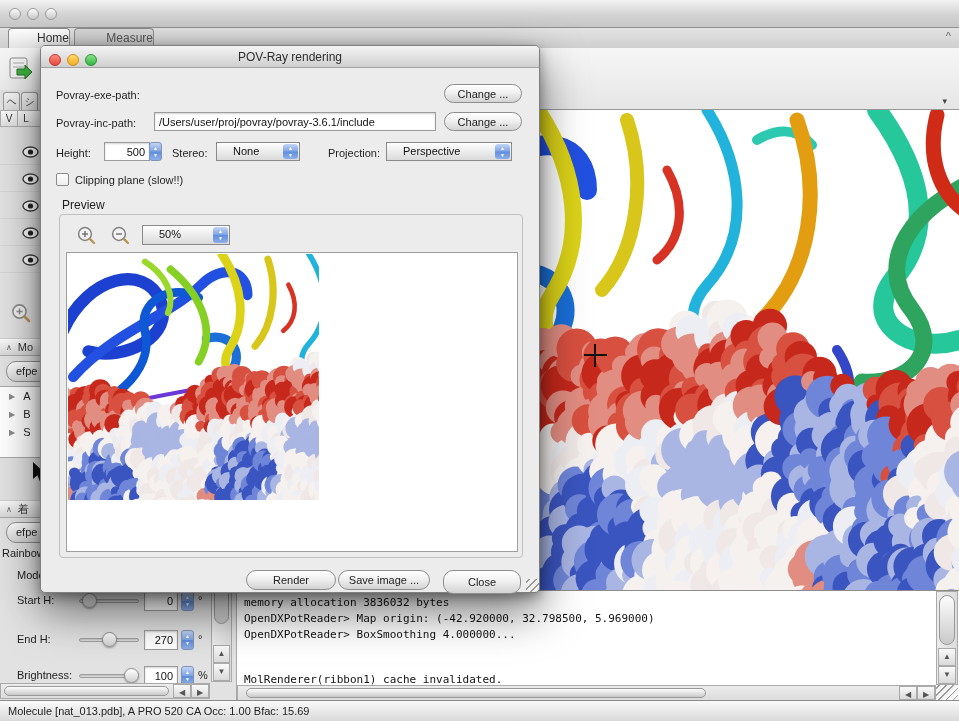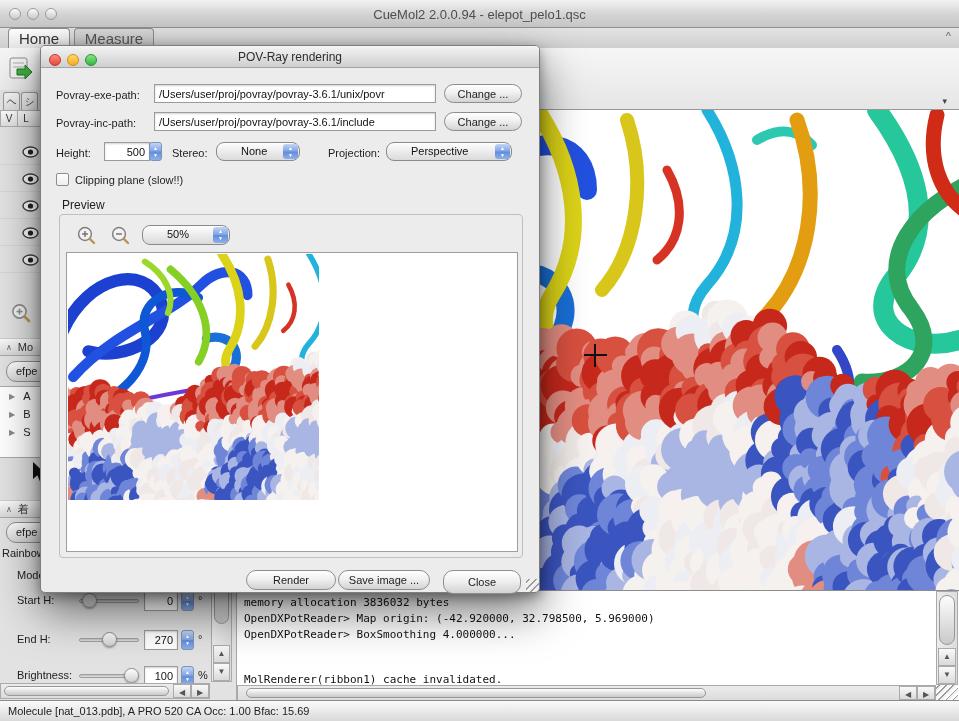--- a/index.html
+++ b/index.html
@@ -10,21 +10,21 @@
   
   .titlebar { left:0; top:0; width:959px; height:28px;
     background:linear-gradient(#f2f2f2,#d3d3d3 55%,#c7c7c7);
     border-bottom:1px solid #8f8f8f; }
   .light { width:12px; height:12px; border-radius:50%; top:8px; }
   .light-inactive { background:linear-gradient(#fbfbfb,#c9c9c9); border:1px solid #9b9b9b; }
   .win-title { top:7px; left:0; width:959px; text-align:center; font-size:13px; color:#4f4f4f; }
 
   .tabrow { left:0; top:28px; width:959px; height:20px; background:linear-gradient(#e3e3e3,#cfcfcf); }
   .tab { height:20px; border:1px solid #8d8d8d; border-bottom:none; border-radius:4px 4px 0 0;
-    font-size:15px; color:#333; text-align:center; line-height:19px; }
+    font-size:12px; color:#333; text-align:right; line-height:19px; }
   .tab-active { background:linear-gradient(#fdfdfd,#e6e6e6); }
   .tab-idle { background:linear-gradient(#d9d9d9,#c3c3c3); color:#555; }
 
   .ribbonbar { left:0; top:48px; width:959px; height:62px;
     background:linear-gradient(#f6f6f6,#e6e6e6); border-bottom:1px solid #989898; }
 
   
   .leftpanel { left:0; top:90px; width:237px; height:610px; background:#e2e2e2; border-right:1px solid #a8a8a8; }
   .minitab { top:2px; height:18px; width:17px; border:1px solid #9a9a9a; border-bottom:none;
     border-radius:3px 3px 0 0; background:linear-gradient(#f6f6f6,#dcdcdc); font-size:10px; color:#444;
@@ -77,37 +77,36 @@
     border:1px solid #7e7e7e; border-radius:5px; box-shadow:0 18px 45px rgba(0,0,0,.55), 0 4px 12px rgba(0,0,0,.35); z-index:50; }
   .dlg-titlebar { left:0; top:0; width:498px; height:22px; border-radius:4px 4px 0 0;
     background:linear-gradient(#f4f4f4,#cfcfcf); border-bottom:1px solid #a3a3a3; }
   .dlg-title { top:4px; left:0; width:498px; text-align:center; font-size:12px; color:#2e2e2e; }
   .l-close { background:linear-gradient(#ff8a7f,#e6493c); border:1px solid #c1352b; }
   .l-min { background:linear-gradient(#ffd96a,#f5ac22); border:1px solid #cf8d1c; }
   .l-zoom { background:linear-gradient(#8fe088,#2fb840); border:1px solid #2a9334; }
   .dlabel { font-size:11px; color:#1e1e1e; }
   .aqua-btn { border:1px solid #8e8e8e; border-radius:10px;
     background:linear-gradient(#ffffff,#f0f0f0 45%,#d3d3d3); font-size:11px; color:#222; text-align:center; }
-  .select { border:1px solid #8a8a8a; border-radius:8px; background:linear-gradient(#fefefe,#dadada);
-    font-size:11px; color:#111; line-height:17px; padding-left:24px; }
+  .select { border:1px solid #8a8a8a; border-radius:0; background:linear-gradient(#fefefe,#dadada);
+    font-size:11px; color:#111; line-height:17px; padding-left:16px; }
   .sel-cap { position:absolute; right:1px; top:1px; bottom:1px; width:15px; border-radius:3px; color:#fff;
     background:linear-gradient(#c3d5f4,#80a4e4 48%,#5f8ddd 52%,#8fb0e8);
     display:flex; flex-direction:column; align-items:center; justify-content:center; font-size:5px; line-height:5px; gap:2px; }
   .checkbox { width:13px; height:13px; border:1px solid #8c8c8c; border-radius:2px; background:linear-gradient(#fff,#ededed); }
   .groupbox { border:1px solid #c0c0c0; border-radius:4px; }
   .pv-area { background:#fff; border:1px solid #9e9e9e; }
 </style>
 </head>
 <body>
 
 <div class="abs titlebar">
   <span class="abs light light-inactive" style="left:9px"></span>
   <span class="abs light light-inactive" style="left:27px"></span>
   <span class="abs light light-inactive" style="left:45px"></span>
-  <div class="abs win-title">CueMol2 2.0.0.94 - elepot_pelo1.qsc</div>
 </div>
 
 <div class="abs tabrow">
   <div class="abs tab tab-active" style="left:8px;width:62px">Home</div>
   <div class="abs tab tab-idle" style="left:74px;width:80px">Measure</div>
   <div class="abs" style="right:8px;top:2px;font-size:11px;color:#666">^</div>
 </div>
 
 <div class="abs ribbonbar">
   <svg class="abs" style="left:7px;top:8px" width="26" height="26" viewBox="0 0 26 26">
@@ -1300,21 +1299,20 @@
 
 <div class="abs dialog">
   <div class="abs dlg-titlebar">
     <span class="abs light l-close" style="left:8px"></span>
     <span class="abs light l-min" style="left:26px"></span>
     <span class="abs light l-zoom" style="left:44px"></span>
     <div class="abs dlg-title">POV-Ray rendering</div>
   </div>
 
   <span class="abs dlabel" style="left:15px;top:43px">Povray-exe-path:</span>
-  <input class="abs field" style="left: 113px; top: 38px; width: 282px; height: 19px;" value="/Users/user/proj/povray/povray-3.6.1/unix/povr">
   <button class="abs aqua-btn" style="left:403px;top:38px;width:78px;height:19px">Change ...</button>
 
   <span class="abs dlabel" style="left:15px;top:71px">Povray-inc-path:</span>
   <input class="abs field" style="left: 113px; top: 66px; width: 282px; height: 19px;" value="/Users/user/proj/povray/povray-3.6.1/include">
   <button class="abs aqua-btn" style="left:403px;top:66px;width:78px;height:19px">Change ...</button>
 
   <span class="abs dlabel" style="left:15px;top:101px">Height:</span>
   <input class="abs field" style="left: 63px; top: 96px; width: 46px; height: 19px; text-align: right;" value="500">
   <span class="abs stepper" style="left:108px;top:96px;height:19px">
       <span>▲</span>

